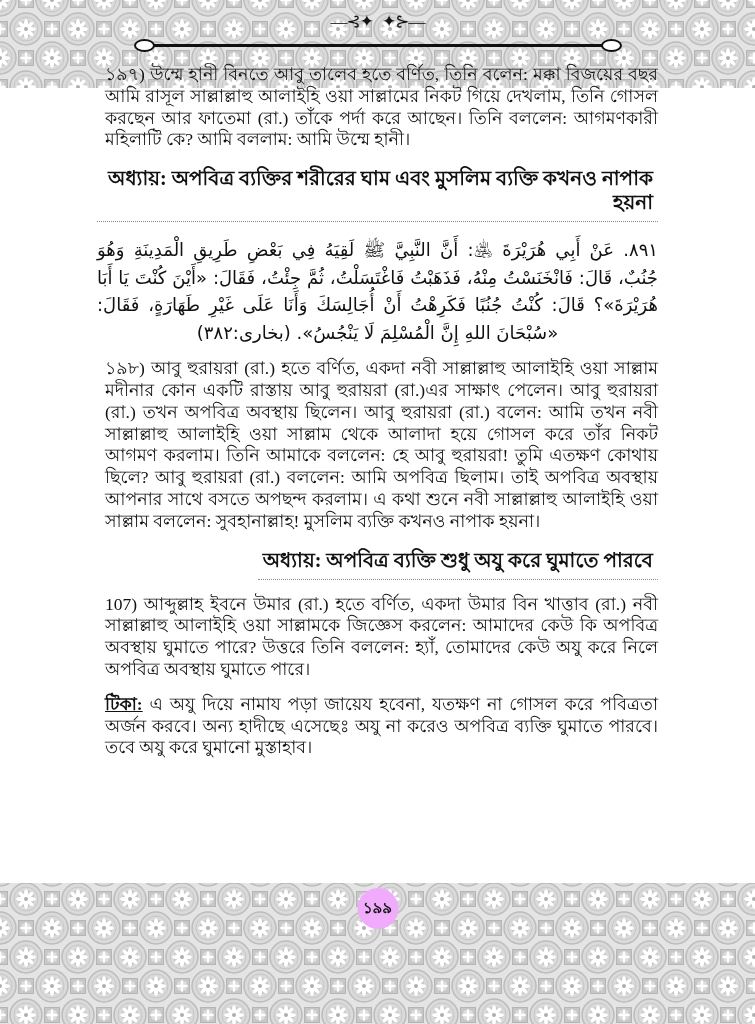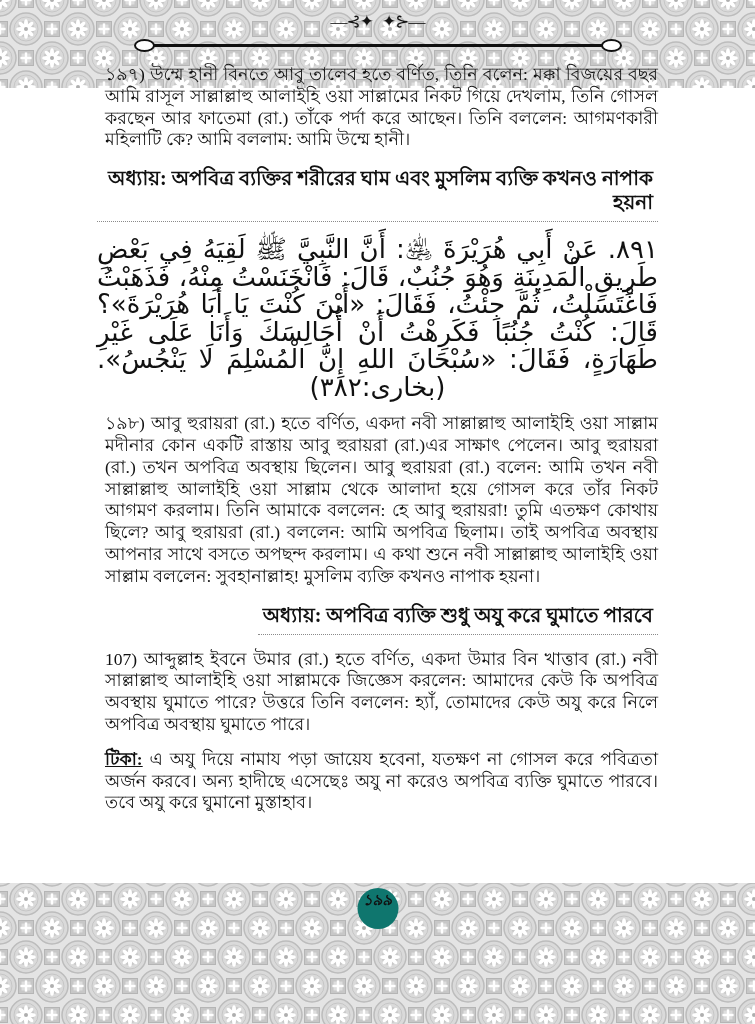--- a/index.html
+++ b/index.html
@@ -35,32 +35,32 @@
     margin:15px 0 14px 0;
   }
   .sec-heading .underlined{
     display:inline-block;border-bottom:1.5px dotted #8a8a8a;
     padding:0 5px 7px 5px;
   }
 
   
   .arabic{
     direction:rtl;text-align:justify;text-align-last:center;
-    font-size:26px;line-height:27.5px;margin:0 0 12px 0;
+    font-size:18px;line-height:27.5px;margin:0 0 12px 0;
     font-family:"DejaVu Sans", sans-serif;
   }
 
   .note .note-label{font-weight:bold;text-decoration:underline;}
 
   
   .pagenum{
     position:absolute;z-index:2;left:50%;top:888px;transform:translateX(-50%);
-    width:41px;height:41px;border-radius:50%;background:#0f766e;
-    display:flex;align-items:flex-start;justify-content:center;
-    font-size:15px;font-weight:bold;font-style:italic;
+    width:41px;height:41px;border-radius:50%;background:#f0abfc;
+    display:flex;align-items:center;justify-content:center;
+    font-size:15px;font-weight:bold;
   }
 </style>
 </head>
 <body>
 
 <svg id="band-svg" width="755" height="1024" aria-hidden="true">
   <defs>
     <g id="ros">
       <circle r="16" fill="#dadada" stroke="#bcbcbc" stroke-width="1.5"></circle>
       <circle r="12" fill="none" stroke="#c6c6c6" stroke-width="1"></circle>

